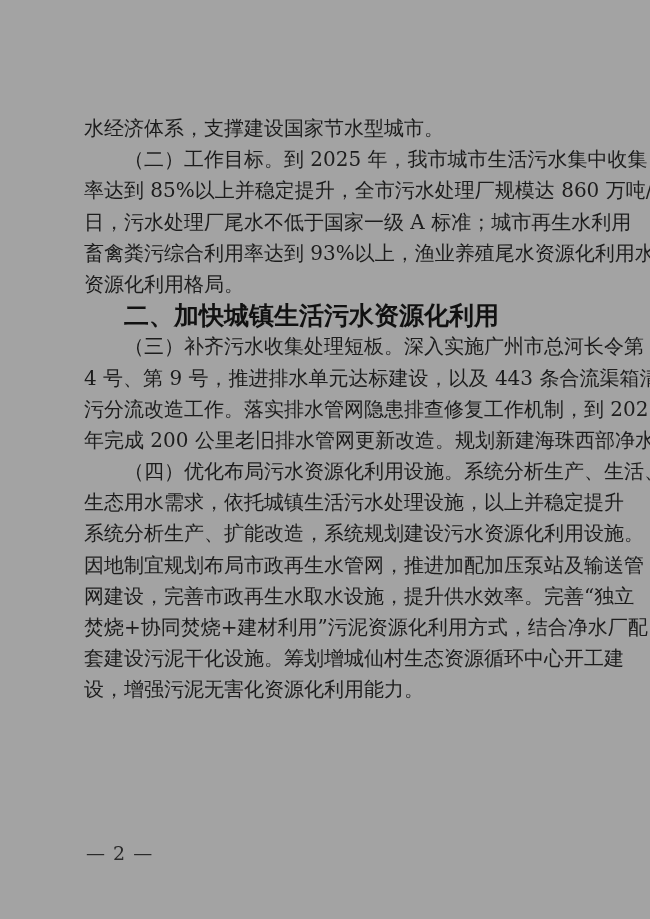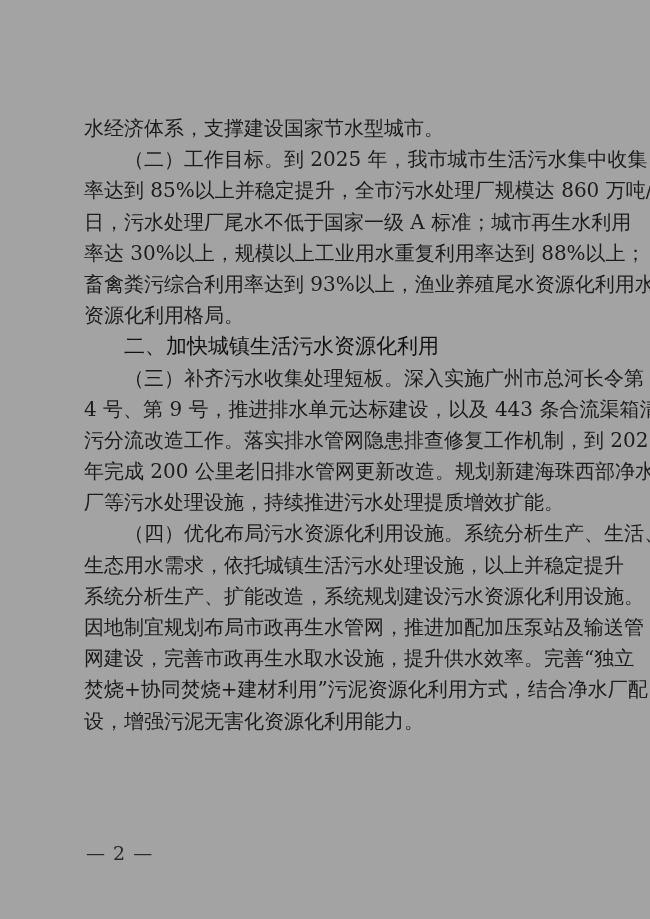--- a/index.html
+++ b/index.html
@@ -33,22 +33,22 @@
   }
   .line.justify {
     text-align: justify;
     text-align-last: justify;
   }
   .line.indent {
     text-indent: 40px;
   }
   .line.heading {
     font-family: "DejaVu Sans", "Liberation Sans", sans-serif;
-    font-weight: 400;
-    font-size: 21px;
+    font-weight: 700;
+    font-size: 25px;
     color: #111111;
   }
   .page-footer {
     position: absolute;
     left: 86px;
     top: 842px;
     font-size: 19px;
     line-height: 22px;
     color: #2a2a2a;
     letter-spacing: 1px;
@@ -56,33 +56,32 @@
 </style>
 </head>
 <body>
 
 <div class="page">
   <main class="text-block" id="text-block">
       <div class="line">水经济体系，支撑建设国家节水型城市。</div>
       <div class="line indent justify">（二）工作目标。到 2025 年，我市城市生活污水集中收集</div>
       <div class="line justify">率达到 85%以上并稳定提升，全市污水处理厂规模达 860 万吨/</div>
       <div class="line justify">日，污水处理厂尾水不低于国家一级 A 标准；城市再生水利用</div>
-      <div class="line justify">率达 30%以上，规模以上工业用水重复利用率达到 88%以上；</div>
       <div class="line justify">畜禽粪污综合利用率达到 93%以上，渔业养殖尾水资源化利用水</div>
       <div class="line">资源化利用格局。</div>
       <div class="line heading indent">二、加快城镇生活污水资源化利用</div>
       <div class="line indent justify">（三）补齐污水收集处理短板。深入实施广州市总河长令第</div>
       <div class="line justify">4 号、第 9 号，推进排水单元达标建设，以及 443 条合流渠箱清</div>
       <div class="line justify">污分流改造工作。落实排水管网隐患排查修复工作机制，到 2025</div>
       <div class="line justify">年完成 200 公里老旧排水管网更新改造。规划新建海珠西部净水</div>
-      <div class="line">厂等污水处理设施，持续推进污水处理提质增效扩能。</div>
       <div class="line indent justify">（四）优化布局污水资源化利用设施。系统分析生产、生活、</div>
       <div class="line justify">生态用水需求，依托城镇生活污水处理设施，以上并稳定提升</div>
       <div class="line justify">系统分析生产、扩能改造，系统规划建设污水资源化利用设施。</div>
       <div class="line justify">因地制宜规划布局市政再生水管网，推进加配加压泵站及输送管</div>
       <div class="line justify">网建设，完善市政再生水取水设施，提升供水效率。完善“独立</div>
       <div class="line justify">焚烧+协同焚烧+建材利用”污泥资源化利用方式，结合净水厂配</div>
+      <div class="line justify">套建设污泥干化设施。筹划增城仙村生态资源循环中心开工建</div>
       <div class="line">设，增强污泥无害化资源化利用能力。</div>
     </main>
   <footer class="page-footer">
     <span>— 2 —</span>
   </footer>
 </div>
 
 </body></html>

